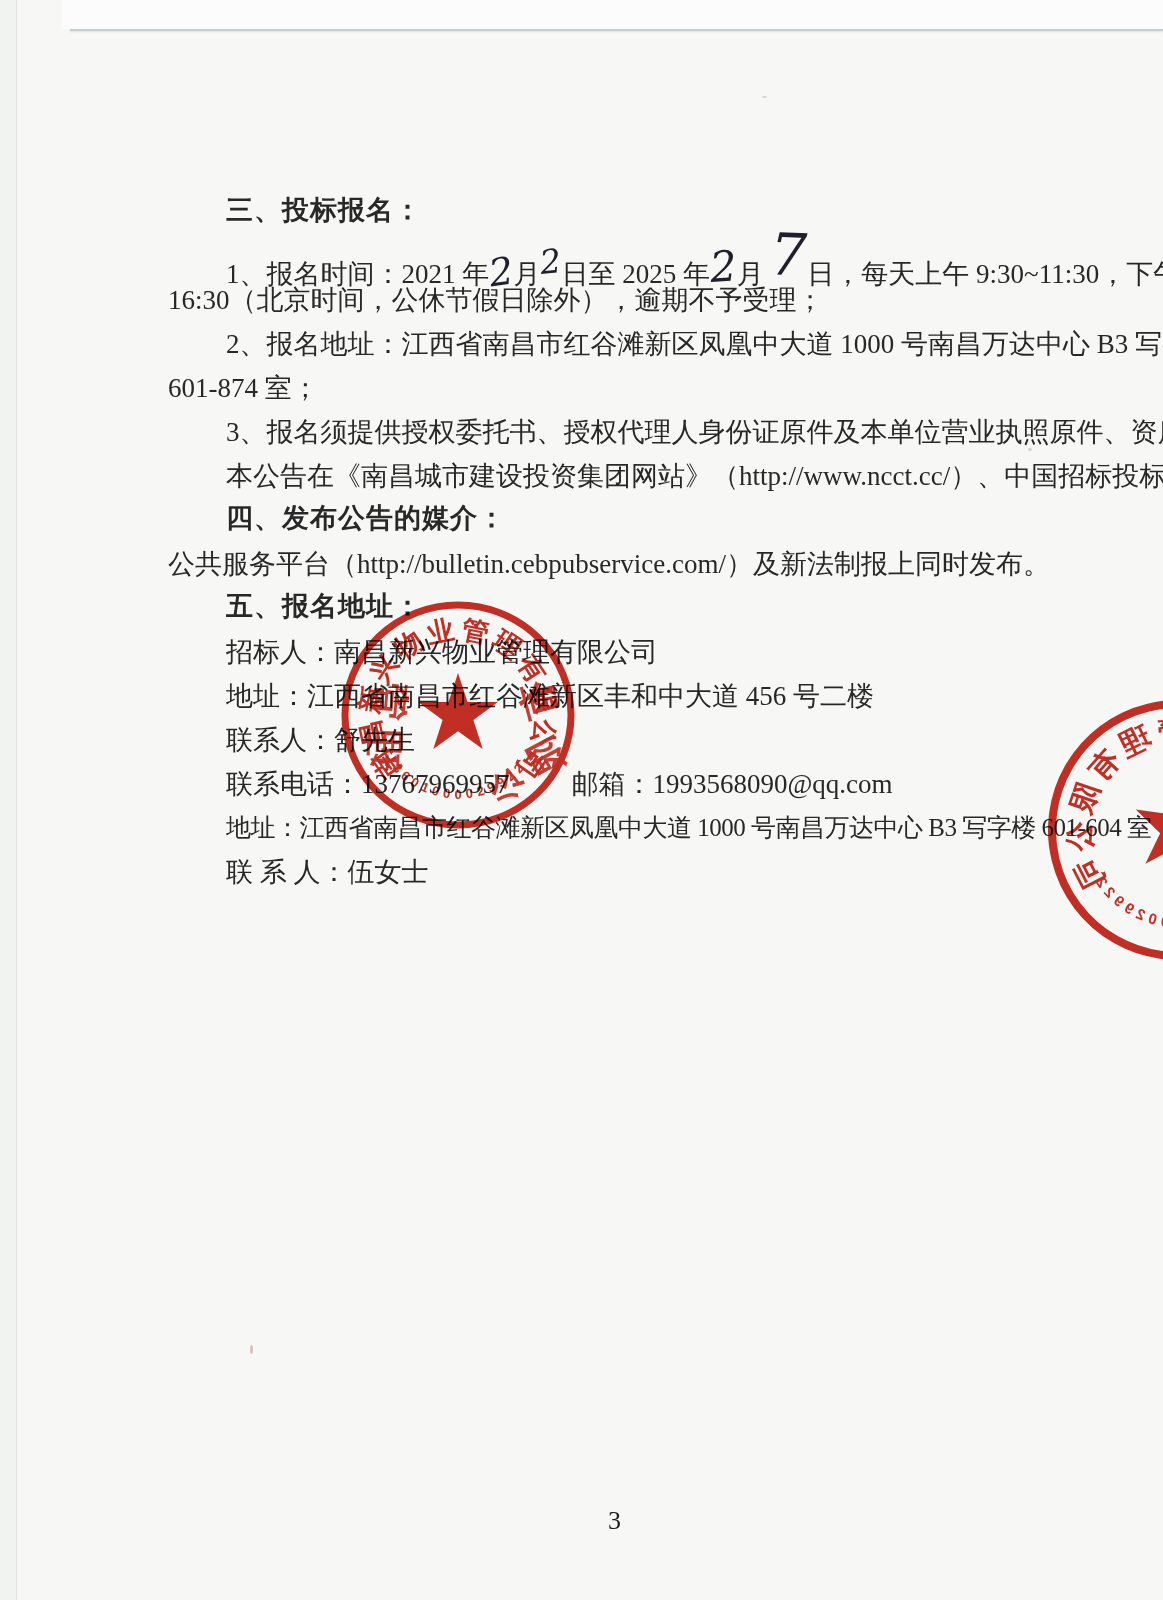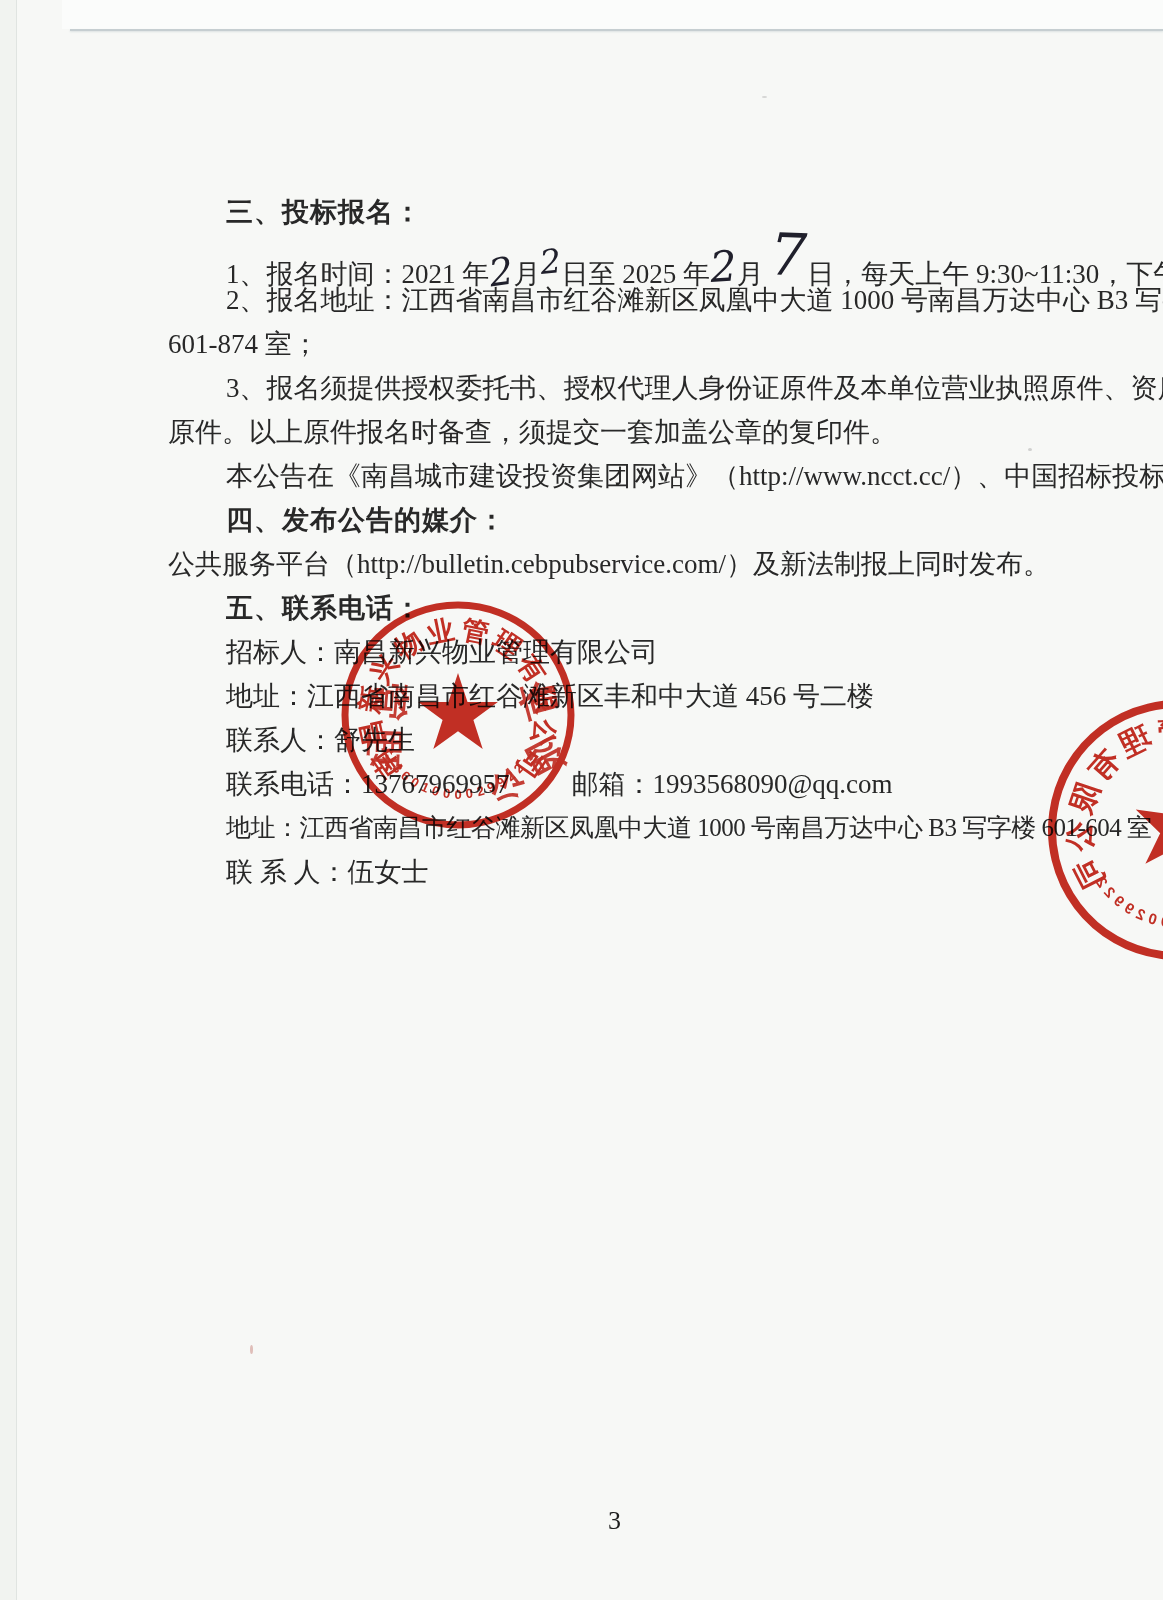--- a/index.html
+++ b/index.html
@@ -4,21 +4,21 @@
 <style>
   html,body{margin:0;padding:0;background:#e9eae8;}
   .page{position:relative;width:1163px;height:1600px;background:#f7f8f6;overflow:hidden;
         font-family:"Liberation Serif","DejaVu Serif",serif;color:#282828;}
   .left-strip{position:absolute;left:0;top:0;bottom:0;width:16px;background:#f1f3f0;border-right:1px solid #e0e4e1;}
   .top-strip{position:absolute;left:62px;right:0;top:0;height:29px;background:#fbfcfb;}
   .top-edge-line{position:absolute;left:70px;right:0;top:29px;height:2px;background:#c6ced1;box-shadow:0 1px 2px rgba(170,185,190,.35);}
   .doc-text{position:absolute;left:168px;top:190px;width:970px;font-size:27px;}
   .line{height:44px;line-height:44px;white-space:nowrap;}
   .line.indent{padding-left:58px;}
-  .line.bold{font-family:Liberation Serif, serif;font-weight:700;letter-spacing:1px;}
+  .line.bold{font-family:Liberation Mono, monospace;font-weight:700;letter-spacing:1px;}
   .line.small{font-size:25px;letter-spacing:-0.5px;}
   .spacer{display:inline-block;height:1px;}
   .hw{font-family:"DejaVu Serif",serif;font-style:italic;display:inline-block;position:relative;color:#20202c;line-height:1;}
   .hw-base{font-size:38px;transform:rotate(-8deg);top:2px;}
   .hw-raised{font-size:33px;top:-10px;transform:rotate(-6deg);}
   .hw-big{font-size:42px;top:-2px;transform:rotate(-4deg);}
   .hw-tall{font-size:58px;top:-8px;transform:rotate(2deg);}
   .stamp-layer{position:absolute;left:0;top:0;mix-blend-mode:multiply;opacity:.97;pointer-events:none;}
   .page-number{position:absolute;left:608px;top:1506px;font-size:26px;color:#1f1f1f;}
   .speck{position:absolute;border-radius:50%;}
@@ -30,28 +30,28 @@
 <body>
 
 <div class="page">
   <div class="top-strip"></div>
   <div class="top-edge-line"></div>
   <div class="left-strip"></div>
 
   <div class="doc-text" id="doc-lines">
       <div class="line indent bold"><span>三、投标报名：</span></div>
       <div class="line indent"><span>1、报名时间：2021 年</span><span class="hw hw-base">2</span><span>月</span><span class="hw hw-raised">2</span><span>日至 2025 年</span><span class="hw hw-big">2</span><span>月 </span><span class="hw hw-tall">7</span><span>日，每天上午 9:30~11:30，下午 14:30~</span></div>
+      <div class="line"><span>16:30（北京时间，公休节假日除外），逾期不予受理；</span></div>
       <div class="line indent"><span>2、报名地址：江西省南昌市红谷滩新区凤凰中大道 1000 号南昌万达中心 B3 写字楼</span></div>
       <div class="line"><span>601-874 室；</span></div>
       <div class="line indent"><span>3、报名须提供授权委托书、授权代理人身份证原件及本单位营业执照原件、资质证书</span></div>
-      <div class="line"><span>原件。以上原件报名时备查，须提交一套加盖公章的复印件。</span></div>
       <div class="line indent"><span>本公告在《南昌城市建设投资集团网站》（http://www.ncct.cc/）、中国招标投标</span></div>
       <div class="line indent bold"><span>四、发布公告的媒介：</span></div>
       <div class="line"><span>公共服务平台（http://bulletin.cebpubservice.com/）及新法制报上同时发布。</span></div>
-      <div class="line indent bold"><span>五、联系电话：</span></div>
+      <div class="line indent bold"><span>五、报名地址：</span></div>
       <div class="line indent"><span>招标人：南昌新兴物业管理有限公司</span></div>
       <div class="line indent"><span>地址：江西省南昌市红谷滩新区丰和中大道 456 号二楼</span></div>
       <div class="line indent"><span>联系人：舒先生</span></div>
       <div class="line indent"><span>联系电话：13767969957</span><span class="spacer" style="width: 62px;"></span><span>邮箱：1993568090@qq.com</span></div>
       <div class="line indent small"><span>地址：江西省南昌市红谷滩新区凤凰中大道 1000 号南昌万达中心 B3 写字楼 601-604 室</span></div>
       <div class="line indent"><span>联 系 人：伍女士</span></div>
     </div>
 
   <svg class="stamp-layer" id="stamp-layer" width="1163" height="1600">
     <g id="stamp-main-group" transform="translate(458,715) rotate(0) scale(1,1)">

